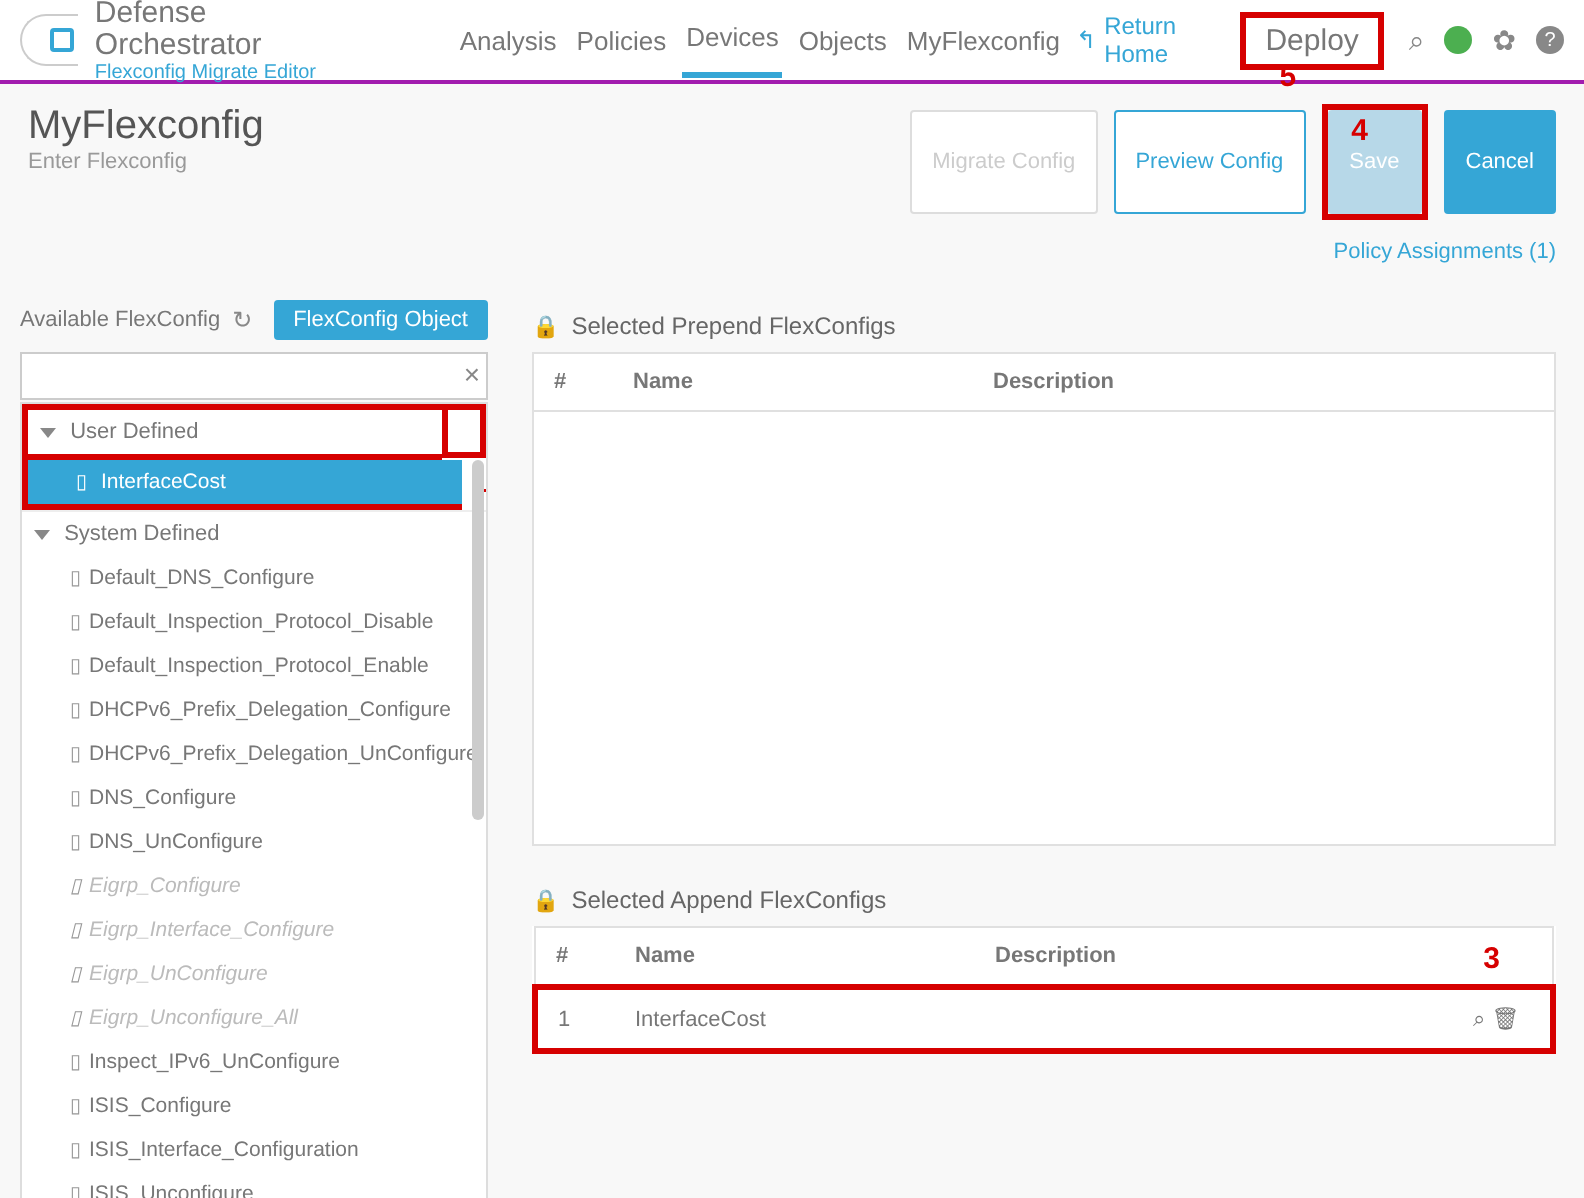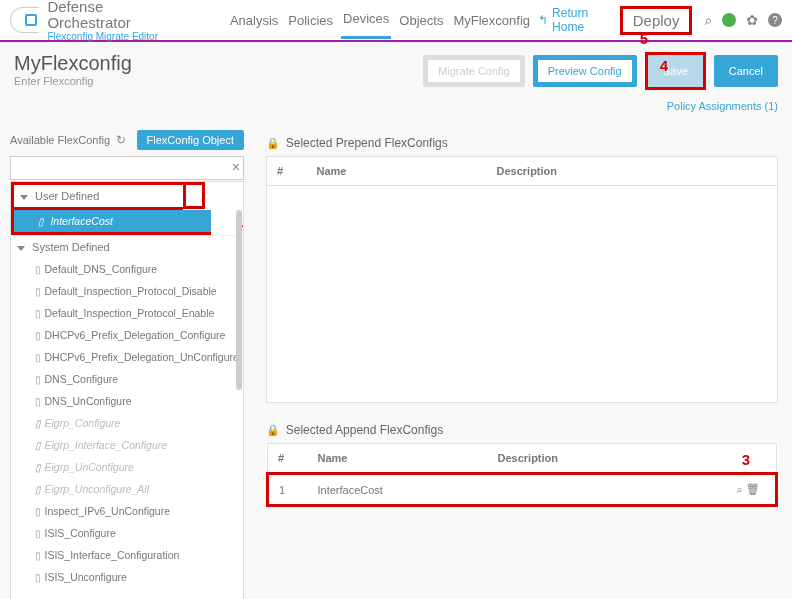--- a/index.html
+++ b/index.html
@@ -19,40 +19,40 @@
   .header-right { display:flex; align-items:center; gap:10px; margin-left:12px;}
   .icon-circle { width:14px; height:14px; border-radius:50%; display:inline-block;}
   .green { background:#4caf50; }
   .grey { color:#888; font-size:14px;}
   .callout { color:#d60000; font-weight:bold; font-size:15px; position:absolute;}
   
   .pagebar { display:flex; justify-content:space-between; align-items:flex-start; padding:10px 14px 6px 14px; background:#f8f8f8;}
   .pagebar h1 { font-size:20px; font-weight:normal; color:#555;}
   .pagebar .subtitle { font-size:11px; color:#999;}
   .actions { display:flex; gap:8px; align-items:center;}
-  .btn { font-size:11px; padding:5px 10px; border:5px solid #ef4444; border-radius:2px; background:#fff; color:#888;}
+  .btn { font-size:11px; padding:19px 10px; border:1px solid #ef4444; border-radius:2px; background:#fff; color:#888;}
   .btn-outline { color:#35a6d6; border-color:#35a6d6;}
   .btn-primary { background:#35a6d6; color:#fff; border-color:#35a6d6;}
   .btn-disabled { background:#b7d8e8; color:#fff; border-color:#b7d8e8;}
   .save-box { border:3px solid #d60000; padding:0; position:relative;}
   .assignments { text-align:right; padding:4px 14px 10px 0; font-size:11px; color:#35a6d6; background:#f8f8f8;}
   
   .main { display:flex; background:#f8f8f8; }
   .left { width:252px; padding:8px 0 8px 10px; }
   .avail-head { display:flex; align-items:center; gap:6px; margin-bottom:6px;}
   .avail-head .lbl { font-size:11px; color:#777; }
   .refresh { font-size:12px; color:#888;}
   .flex-obj-btn { background:#35a6d6; color:#fff; font-size:11px; padding:4px 10px; border:none; border-radius:2px; margin-left:auto; margin-right:8px;}
   .search-wrap { position:relative; margin-right:8px; margin-bottom:1px;}
   .search { width:100%; border:1px solid #ccc; padding:4px 20px 4px 6px; font-size:11px; height:24px;}
   .clear-x { position:absolute; right:4px; top:3px; color:#888; font-size:14px; cursor:pointer;}
   .tree { border:1px solid #ddd; background:#fff; max-height:440px; overflow:hidden; margin-right:8px; position:relative;}
   .tree-scroll { overflow-y:auto; height:440px; }
   .group-head { font-size:11px; color:#777; padding:5px 6px; border-top:1px solid #eee;}
-  .group-head.user-defined { border:3px solid #d60000; border-right:none; display:inline-block; width:172px;}
+  .group-head.user-defined { border:3px solid #d60000; border-right:none; display:inline-block; width:210px;}
   .arrow-anno { display:inline-block; width:22px; border:3px solid #d60000; height:27px; vertical-align:top;}
   .tree-item { font-size:10.5px; color:#777; padding:5px 6px 5px 24px; position:relative; white-space:nowrap;}
   .tree-item .mic { color:#999; font-size:10px; margin-right:4px;}
   .tree-item.sel { background:#35a6d6; color:#fff; }
   .tree-item.sel .mic { color:#fff;}
   .tree-item.dim { color:#bbb;font-style:italic;}
   .caret { display:inline-block; width:0; height:0; border-left:4px solid transparent; border-right:4px solid transparent; border-top:5px solid #888; margin-right:4px; vertical-align:middle;}
   .scroll-thumb { position:absolute; right:1px; top:28px; width:6px; height:180px; background:#ccc; border-radius:3px;}
   
   .right { flex:1; padding:8px 14px; }
@@ -138,21 +138,21 @@
       <div class="tree-scroll">
         <div class="row-flex" style="position:relative">
           <div class="group-head user-defined">
             <span class="caret"></span>
             <span>User Defined</span>
           </div>
           <div class="arrow-anno"></div>
 
         </div>
         <div style="position:relative">
-          <div style="border:3px solid #d60000; border-top:none; border-right:none; width:200px;font-style:italic;">
+          <div style="border:3px solid #d60000; border-top:none; border-right:none; width:220px;">
             <div class="tree-item sel">
               <span class="mic">▯</span>
               <span>InterfaceCost</span>
             </div>
           </div>
           <span class="callout-num callout-1">1</span>
         </div>
         <div class="group-head">
           <span class="caret"></span>
           <span>System Defined</span>

